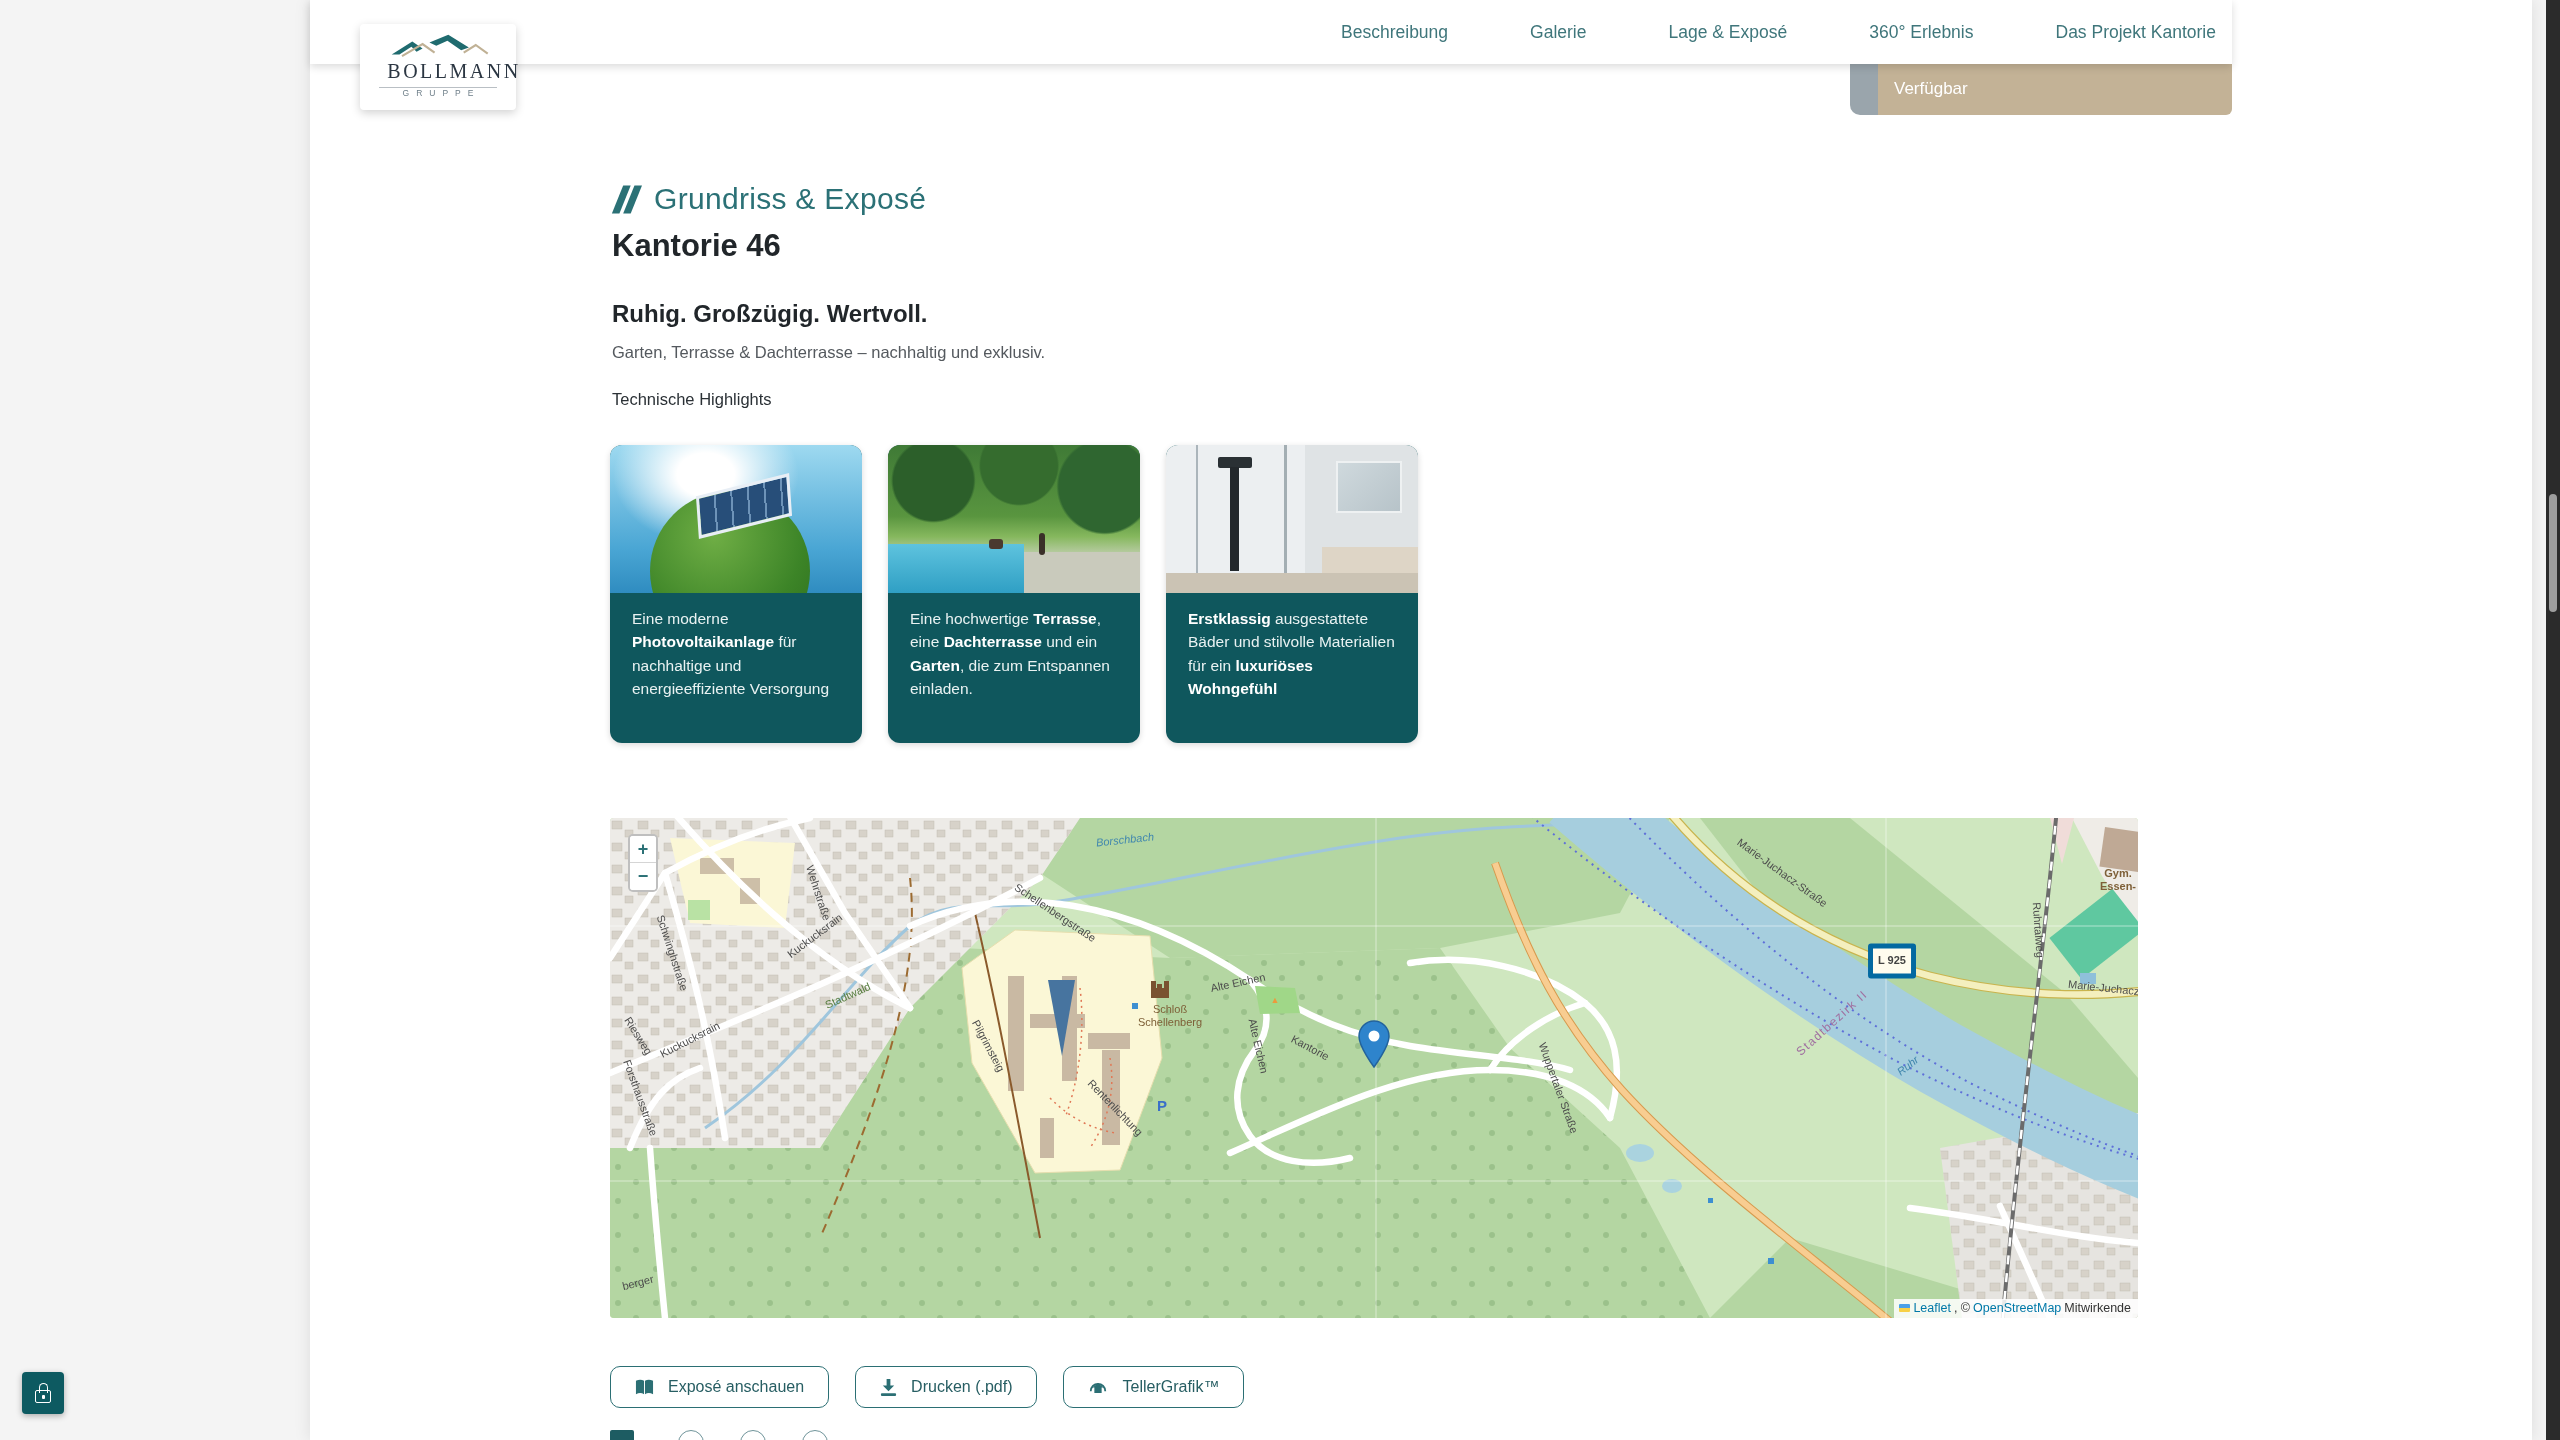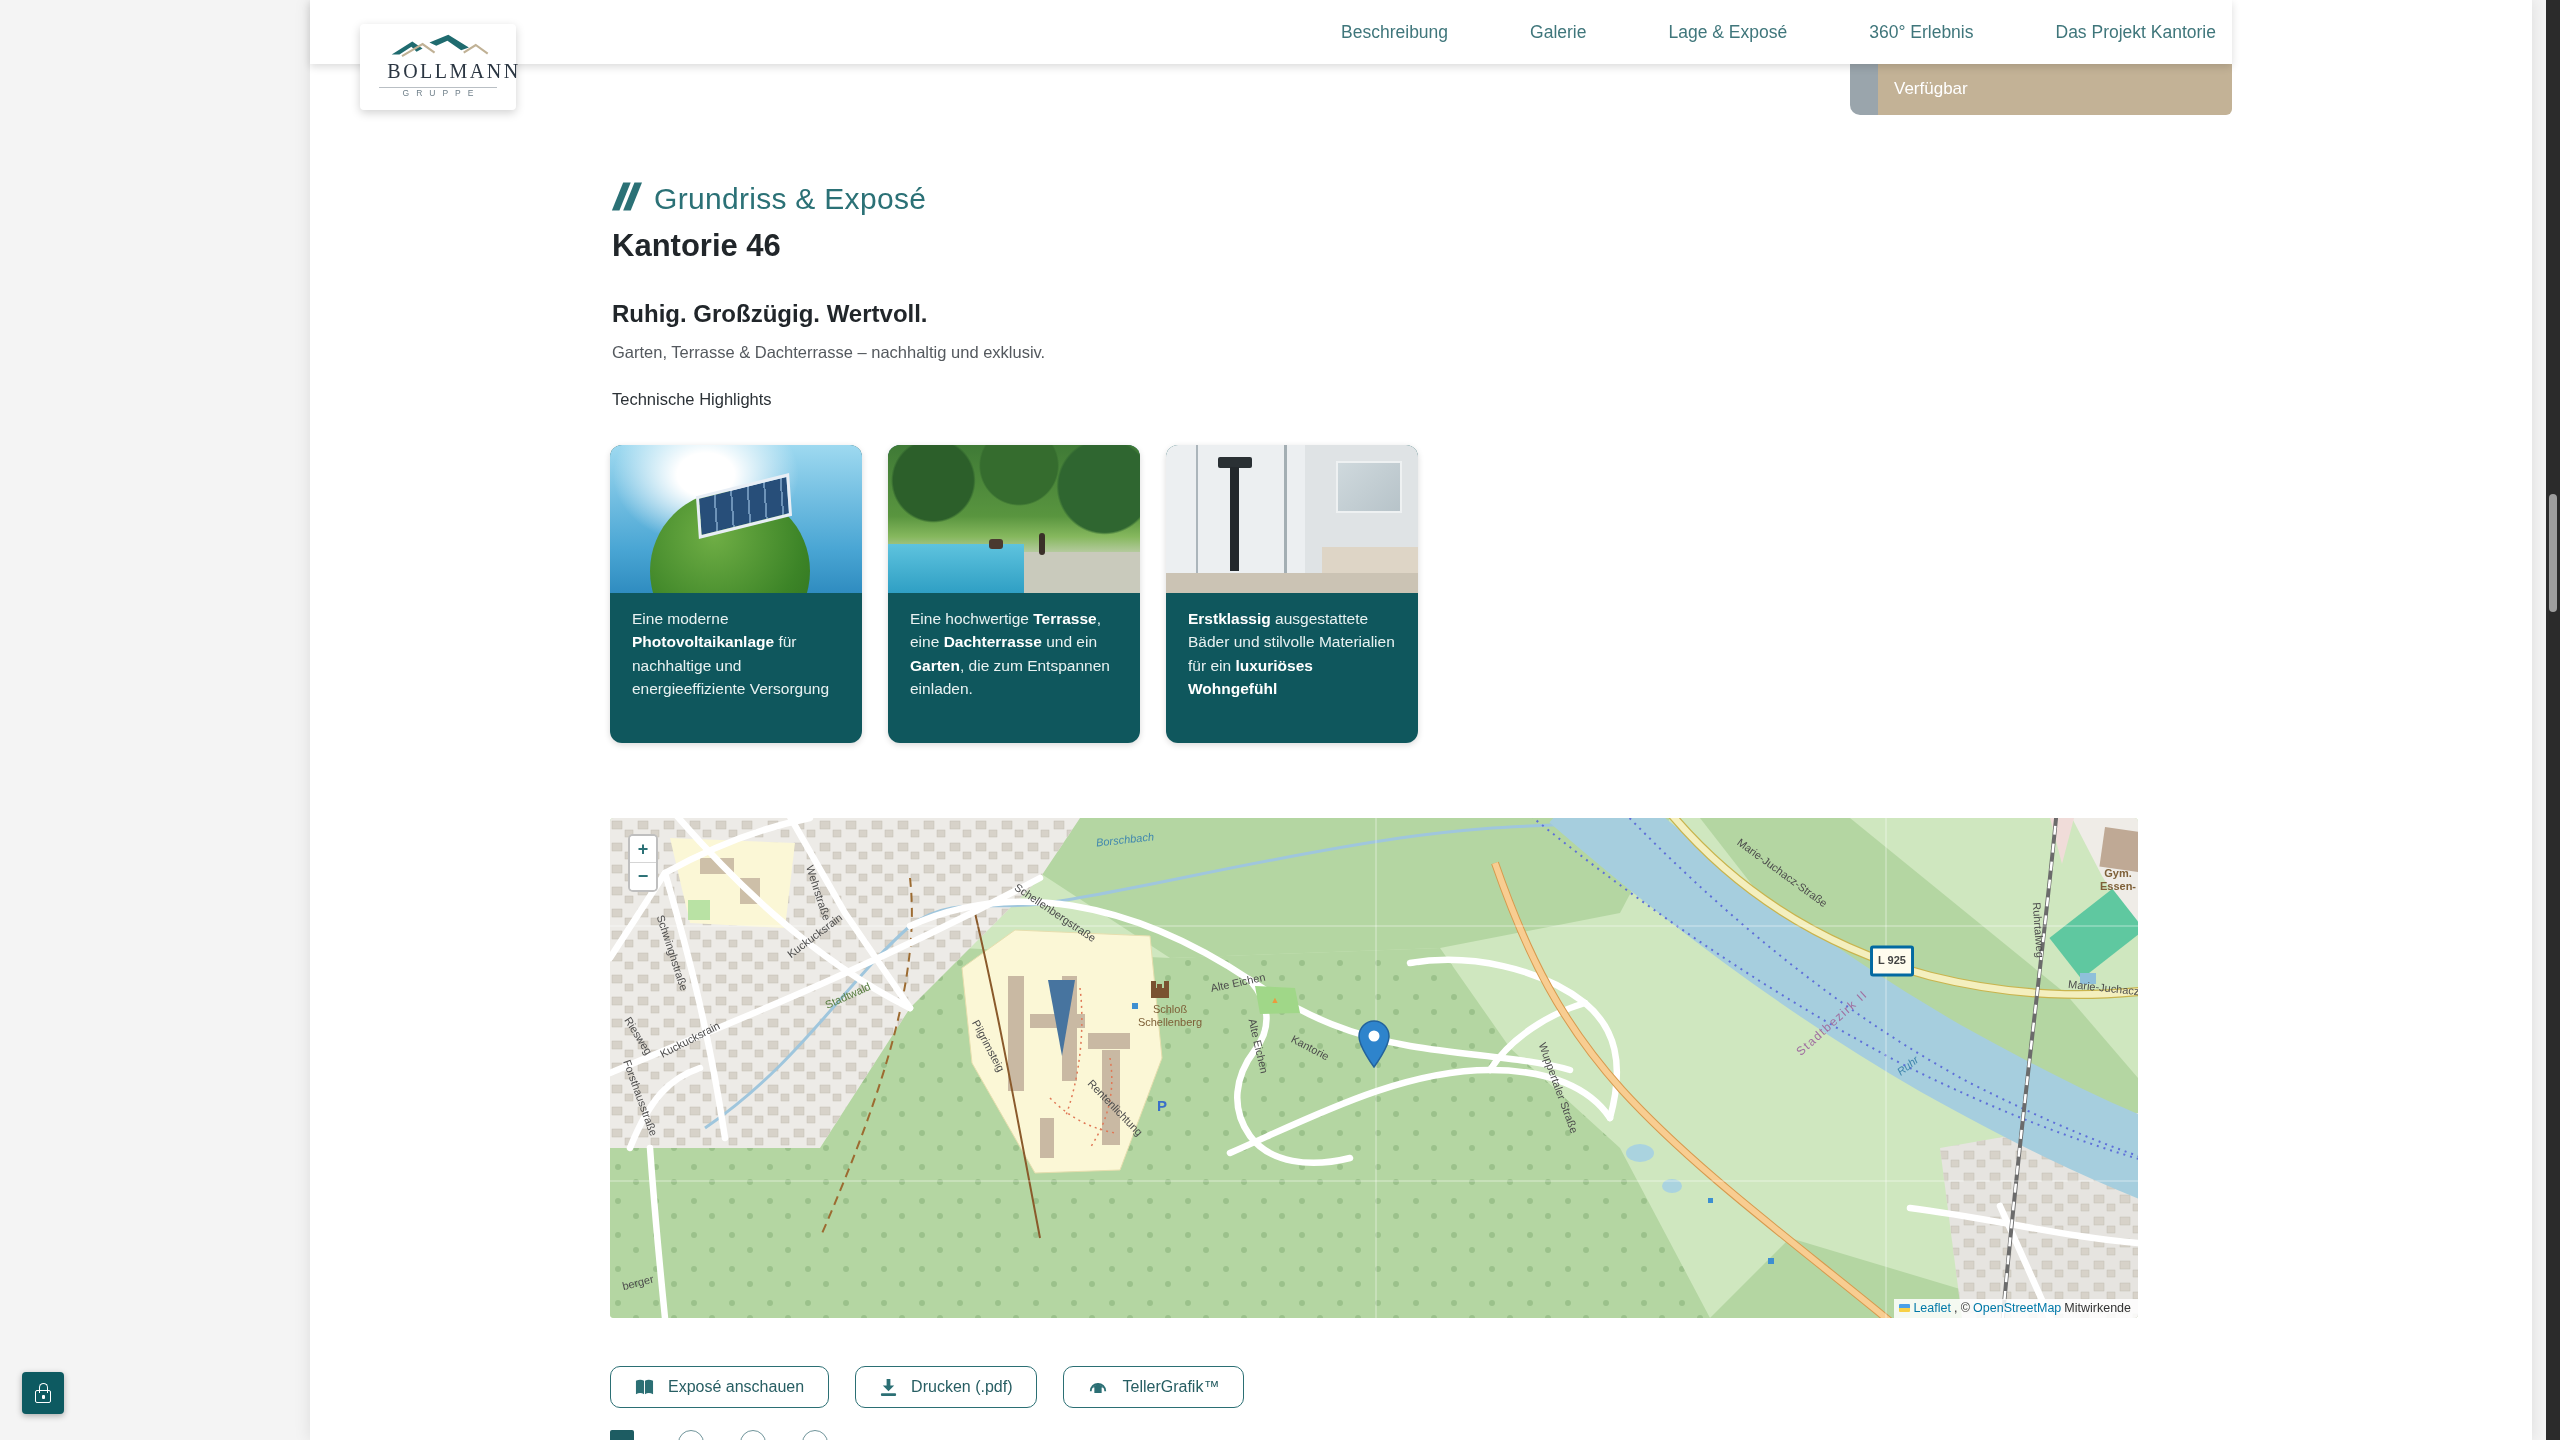--- a/index.html
+++ b/index.html
@@ -20,21 +20,21 @@
   .logo-sub { font-size:8.5px; letter-spacing:7px; color:#6d7e88; padding-left:7px; }
 
   
   .ribbon { position:absolute; left:1540px; top:63px; height:52px; z-index:15; display:flex; }
   .ribbon-gray { width:28px; height:52px; background:#9aa5ac; border-radius:0 0 0 10px; }
   .ribbon-tan { width:354px; height:52px; background:#c3b296; border-radius:0 0 6px 0; color:#ffffff; font-size:17px;
                 line-height:52px; padding-left:16px; }
 
   
   .content { position:absolute; left:0; top:0; width:100%; height:100%; }
-  .eyebrow { position:absolute; left:300px; top:182px; display:flex; gap:12px; }
+  .eyebrow { position:absolute; left:300px; top:182px; display:flex; align-items:center; gap:12px; }
   .eyebrow-text { color:#2b7176; font-size:30px; letter-spacing:.3px; }
   .page-title { position:absolute; left:302px; top:228px; font-size:31px; font-weight:bold; color:#21262a; }
   .headline { position:absolute; left:302px; top:300px; font-size:24px; font-weight:bold; color:#21262a; }
   .subline { position:absolute; left:302px; top:343px; font-size:16.5px; color:#54595e; }
   .highlights-label { position:absolute; left:302px; top:390px; font-size:16.5px; font-weight:500; color:#2b3136; }
 
   
   .cards { position:absolute; left:300px; top:445px; display:flex; gap:26px; }
   .card { width:252px; height:298px; border-radius:12px; overflow:hidden; background:#0f575d; box-shadow:0 2px 6px rgba(0,0,0,.15); }
   .card-media { position:relative; width:100%; height:148px; overflow:hidden; }
@@ -74,21 +74,21 @@
   .map svg.base { position:absolute; left:0; top:0; }
   .map-labels { position:absolute; left:0; top:0; width:100%; height:100%; pointer-events:none; }
   .ml { position:absolute; font-size:11px; white-space:pre; text-align:center; line-height:1.2; }
   .ml-street { color:#4c4c4c; }
   .ml-water { color:#4288ae; font-style:italic; }
   .ml-green { color:#597f42; }
   .ml-brown { color:#7e6038; }
   .ml-admin { color:#a06fa0; font-size:12px; letter-spacing:1.5px; }
   .ml-parking { color:#3a6fc8; font-weight:bold; font-size:15px; }
   .ml-playground { color:#ec9a3c; font-size:9px; }
-  .ml-ref { background:#fffcee; border:3px solid #0369a1; border-radius:3px; padding:6px 5px; font-size:11px; color:#444; font-weight:600; }
+  .ml-ref { background:#fffcee; border:5px solid #0369a1; border-radius:3px; padding:6px 5px; font-size:11px; color:#444; font-weight:600; }
 
   .zoom-ctl { position:absolute; left:18px; top:16px; width:30px; border:2px solid rgba(0,0,0,.25); border-radius:5px; overflow:hidden; background:#fff; z-index:10; }
   .zoom-btn { width:100%; height:27px; background:#fff; display:flex; align-items:center; justify-content:center;
               color:#2b7176; font-size:18px; font-weight:bold; cursor:pointer; }
   .zoom-btn.top { border-bottom:1px solid #d5d5d5; }
 
   .marker { position:absolute; left:748px; top:202px; width:32px; height:48px; z-index:8; }
 
   .attribution { position:absolute; right:0; bottom:0; background:rgba(255,255,255,.85); padding:2px 7px 3px 5px; font-size:12.5px; color:#333;
                  display:flex; align-items:center; gap:3px; z-index:10; }

